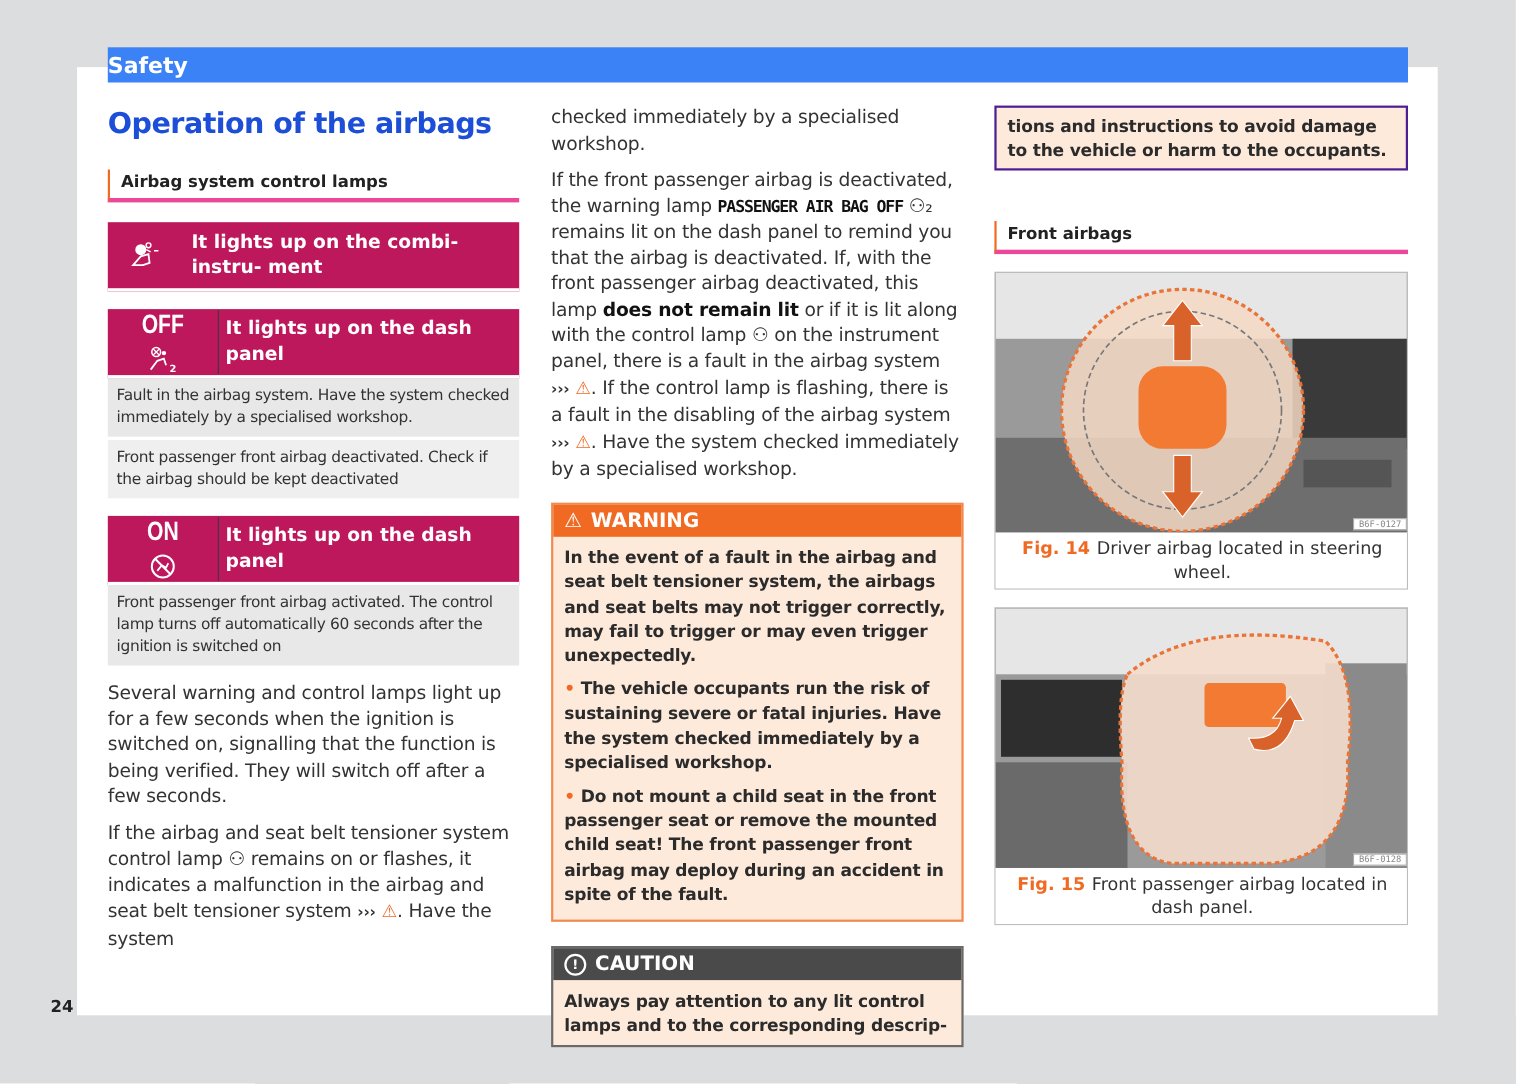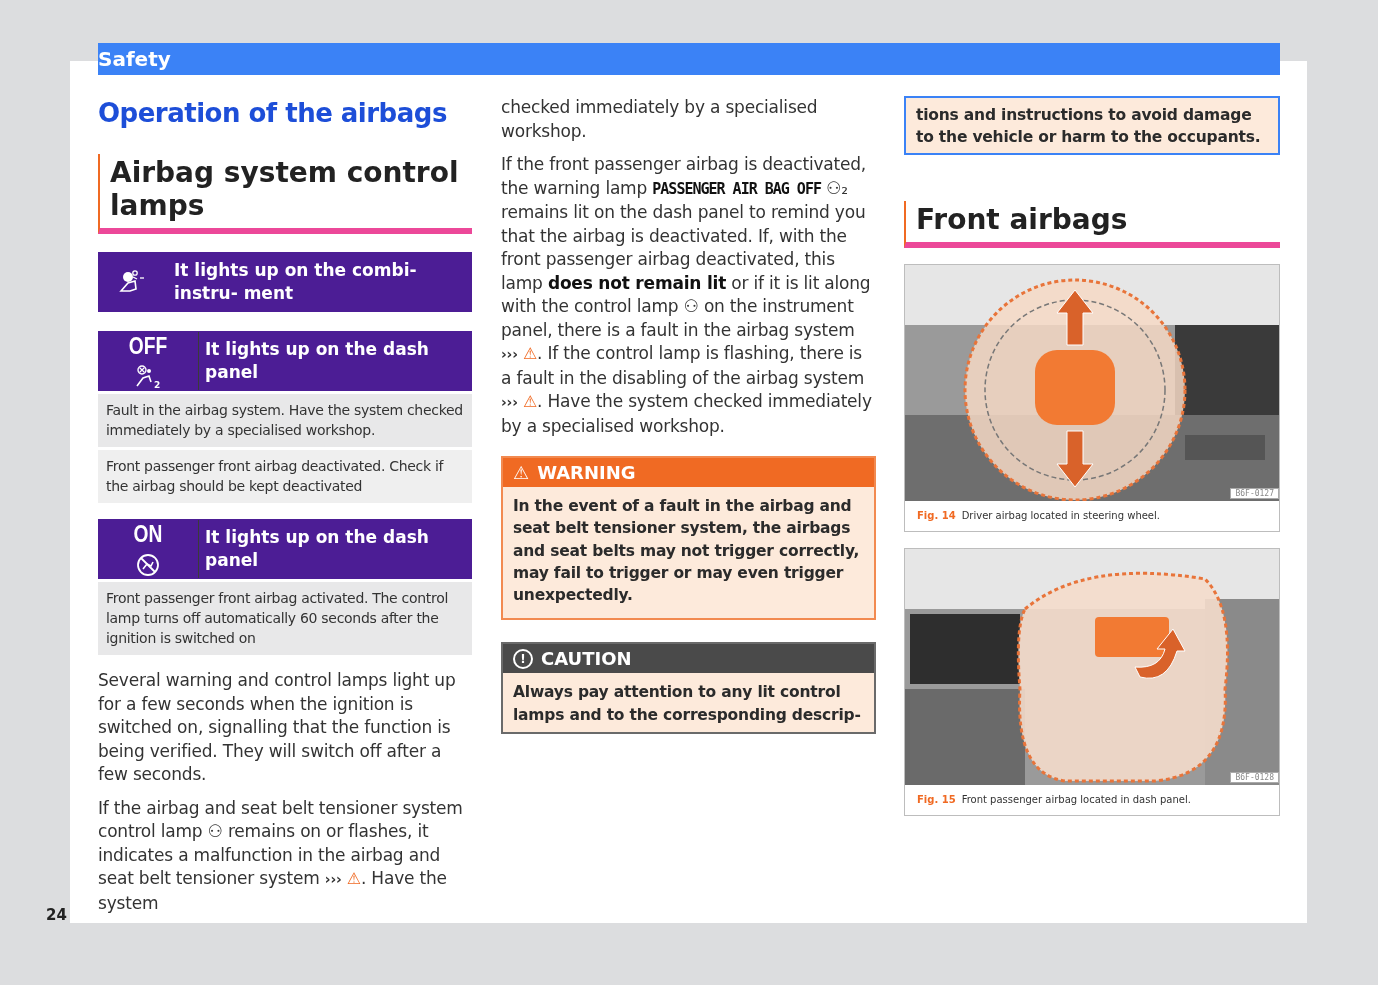--- a/index.html
+++ b/index.html
@@ -27,26 +27,26 @@
   .col { position: absolute; }
   .col1 { left: 98px; top: 92px; width: 374px; }
   .col2 { left: 501px; top: 96px; width: 375px; }
   .col3 { left: 904px; top: 96px; width: 376px; }
 
   .h1 {
     color: #1d4ed8; font-weight: bold; font-size: 26px; letter-spacing: -0.5px;
     margin: 6px 0 0 0; height: 40px;
   }
   .h2 {
-    border-left: 2px solid #f06a23; border-bottom: 6px solid #ec4899;
-    font-weight: bold; font-size: 28px; color: #222;
+    border-left: 2px solid #f06a23; border-bottom: 4px solid #ec4899;
+    font-weight: bold; font-size: 15px; color: #222;
     padding: 2px 0 6px 10px; margin-top: 16px;
   }
   .lamp-head {
-    background: #4c1d95; color: #fff; display: flex; align-items: center;
+    background: #be185d; color: #fff; display: flex; align-items: center;
     margin-top: 18px; border-bottom: 3px solid #fff;
   }
   .lamp-head .ic {
     width: 70px; display: flex; align-items: center; justify-content: center;
     color: #fff; font-weight: bold; font-size: 22px; gap: 4px; flex: none;
   }
   .lamp-head .ic.wide { width: 100px; border-right: 1px solid #3a3a3a; flex-direction: column; }
   .lamp-head .t {
     font-weight: bold; font-size: 17px; line-height: 23px; padding: 7px 8px 7px 6px;
   }
@@ -77,28 +77,28 @@
   .box-body p { margin: 0 0 8px 0; }
   .bullet { color: #f06a23; }
   .caution-box {
     border: 2px solid #6a6a6a; background: #fdeadb; margin-top: 22px;
   }
   .caution-head {
     background: #4a4a4a; color: #fff; font-weight: bold; font-size: 18px;
     padding: 4px 10px; display: flex; align-items: center; gap: 8px;
   }
   .caution-cont {
-    border: 2px solid #3b82f6; background: #fdeadb;
+    border: 2px solid #4c1d95; background: #fdeadb;
   }
   .figure {
     border: 1px solid #bdbdbd; margin-top: 16px;
   }
   .fig-img { position: relative; height: 236px; overflow: hidden; background: #8a8a8a; }
   .fig-cap {
-    font-size: 10px; line-height: 21px; padding: 4px 10px 5px 12px; color: #333;
+    font-size: 16px; line-height: 21px; padding: 4px 10px 5px 12px; color: #333; text-align: center;
   }
   .fig-cap b { color: #f06a23; margin-right: 6px; }
   .fig-code {
     position: absolute; right: 0; bottom: 2px; background: #fff; color: #888;
     font-size: 8px; padding: 0 4px; border: 1px solid #aaa; font-family: "DejaVu Sans Mono", monospace;
   }
 </style>
 </head>
 <body>
 
@@ -183,20 +183,22 @@
     <span class="warn-ico">⚠</span><span>. Have the system checked immediately by a specialised workshop.</span>
   </p>
 
   <div class="warning-box">
     <div class="warning-head">
       <span>⚠</span>
       <span>WARNING</span>
     </div>
     <div class="box-body">
       <p>In the event of a fault in the airbag and seat belt tensioner system, the airbags and seat belts may not trigger correctly, may fail to trigger or may even trigger unexpectedly.</p>
+      <p><span class="bullet">•</span> <span>The vehicle occupants run the risk of sustaining severe or fatal injuries. Have the system checked immediately by a specialised workshop.</span></p>
+      <p><span class="bullet">•</span> <span>Do not mount a child seat in the front passenger seat or remove the mounted child seat! The front passenger front airbag may deploy during an accident in spite of the fault.</span></p>
     </div>
   </div>
 
   <div class="caution-box">
     <div class="caution-head">
       <span style="display:inline-flex;width:16px;height:16px;border:2px solid #fff;border-radius:50%;align-items:center;justify-content:center;font-size:12px;">!</span>
       <span>CAUTION</span>
     </div>
     <div class="box-body" style="padding-bottom:6px">Always pay attention to any lit control lamps and to the corresponding descrip-</div>
   </div>

